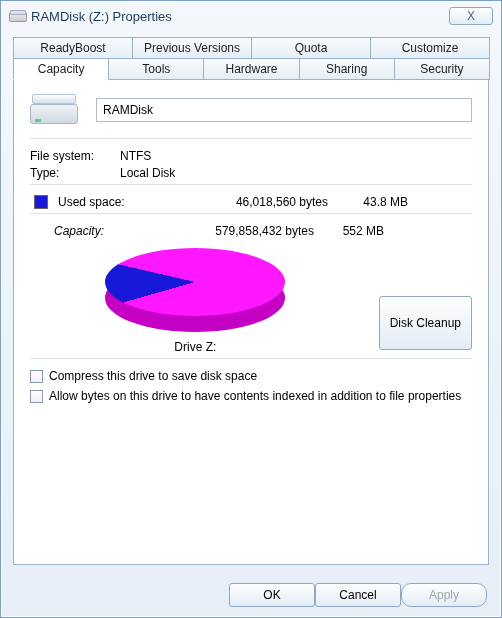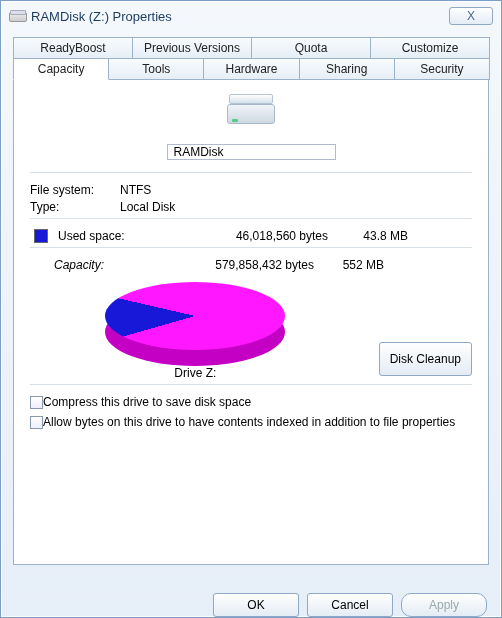--- a/index.html
+++ b/index.html
@@ -10,21 +10,21 @@
 .title-icon::before { content: ""; position: absolute; width: 16px; height: 8px; top: 2px; background: linear-gradient(#eee,#ccc); border: 1px solid #999; border-radius: 2px; }
 .title-icon::after { content: ""; position: absolute; width: 14px; height: 3px; top: 0; left: 1px; background: #dde; border: 1px solid #aab; border-radius: 1px; }
 .title-text { color: #1b3a5e; font-size: 13px; flex: 1; }
 .close-btn { width: 44px; height: 18px; border: 1px solid #8fa8c4; border-radius: 3px; background: linear-gradient(#fefefe,#e4ecf5); color: #4a6a8a; display: flex; align-items: center; justify-content: center; font-size: 13px; cursor: pointer; }
 .content { position: absolute; top: 36px; left: 12px; right: 12px; bottom: 50px; }
 .tab { flex: 1; min-width: 0; height: 22px; border: 1px solid #9bb2c8; background: linear-gradient(#f8fbfe,#e6eef6); display: flex; align-items: center; justify-content: center; font-size: 12px; color: #222; cursor: pointer; margin-right: -1px; margin-bottom: -1px; }
 .tab.active { background: #fff; border-bottom: 1px solid #fff; z-index: 2; position: relative; }
 .tab-rows { display: flex; flex-direction: column; }
 .tab-row { display: flex; }
 .panel { border: 1px solid #9bb2c8; background: #fff; padding: 14px 16px 10px 16px; height: calc(100% - 44px); position: relative; }
-.drive-row { display: flex; align-items: center; gap: 18px; margin-bottom: 12px; flex-direction: column; }
+.drive-row { display: flex; align-items: center; gap: 18px; margin-bottom: 12px; }
 .drive-icon { width: 48px; height: 32px; position: relative; }
 .drive-icon .top { position: absolute; width: 44px; height: 10px; top: 0; left: 2px; background: linear-gradient(#fff,#d6e0ea); border: 1px solid #b4c4d4; border-radius: 2px; }
 .drive-icon .bot { position: absolute; width: 48px; height: 20px; top: 10px; background: linear-gradient(#f0f4f8,#cfd8e2); border: 1px solid #a8b8c8; border-radius: 3px; }
 .drive-icon .led { position: absolute; width: 6px; height: 3px; bottom: 4px; left: 5px; background: #5c8; border-radius: 1px; }
 .name-input { flex: 1; height: 24px; border: 1px solid #b0bccb; padding: 0 6px; font-size: 12px; }
 .hr { border: none; border-top: 1px solid #d8e0e8; margin: 4px 0 10px 0; }
 .kv { display: flex; margin: 3px 0; }
 .kv .k { width: 90px; }
 .kv .v { flex: 1; }
 .legend-row { display: flex; align-items: center; margin: 4px 4px; gap: 10px; }
@@ -34,26 +34,26 @@
 .legend-label { width: 100px; }
 .bytes { width: 160px; text-align: right; }
 .mb { width: 70px; text-align: right; }
 .cap-row { display: flex; align-items: center; margin: 4px 0; }
 .cap-label { width: 124px; padding-left: 24px; font-style: italic; }
 .pie-wrap { display: flex; align-items: flex-end; gap: 18px; margin: 10px 0 4px 0; }
 .pie-area { flex: 1; display: flex; flex-direction: column; align-items: center; }
 .pie { width: 180px; height: 84px; position: relative; }
 .pie .base { position: absolute; width: 180px; height: 68px; top: 16px; border-radius: 50%; background: #c400c4; }
 .pie .top { position: absolute; width: 180px; height: 68px; top: 0; border-radius: 50%; background: conic-gradient(from 254deg, #1818d8 0deg 29deg, #ff18ff 29deg 360deg); }
-.drive-label { margin-top: 0; }
-.cleanup { align-self: flex-end; padding: 9px 10px; border: 1px solid #8fa8c4; background: linear-gradient(#fefefe,#e4ecf5); border-radius: 3px; cursor: pointer; margin-bottom: 4px; }
-.check-row { display: flex; align-items: flex-start; gap: 0; margin: 4px 0; }
+.drive-label { margin-top: 8px; }
+.cleanup { align-self: flex-end; padding: 19px 10px; border: 1px solid #8fa8c4; background: linear-gradient(#fefefe,#e4ecf5); border-radius: 3px; cursor: pointer; margin-bottom: 4px; }
+.check-row { display: flex; align-items: flex-start; gap: 6px; margin: 4px 0; }
 .checkbox { width: 13px; height: 13px; border: 1px solid #8a9aac; background: linear-gradient(#fff,#eef); margin-top: 1px; cursor: pointer; flex-shrink: 0; }
 .check-text { line-height: 1.3; }
-.footer { position: absolute; bottom: 0; right: 14px; display: flex; gap: 8px; }
+.footer { position: absolute; bottom: 10px; right: 14px; display: flex; }
 .btn { width: 86px; height: 24px; border: 1px solid #8fa8c4; background: linear-gradient(#fefefe,#e4ecf5); border-radius: 3px; cursor: pointer; }
 .btn.disabled { color: #9aa; cursor: default; border-radius: 10px; }
 </style>
 </head>
 <body>
 
 <div class="window">
   <div class="titlebar">
     <div class="title-icon"></div>
     <div class="title-text">RAMDisk (Z:) Properties</div>

